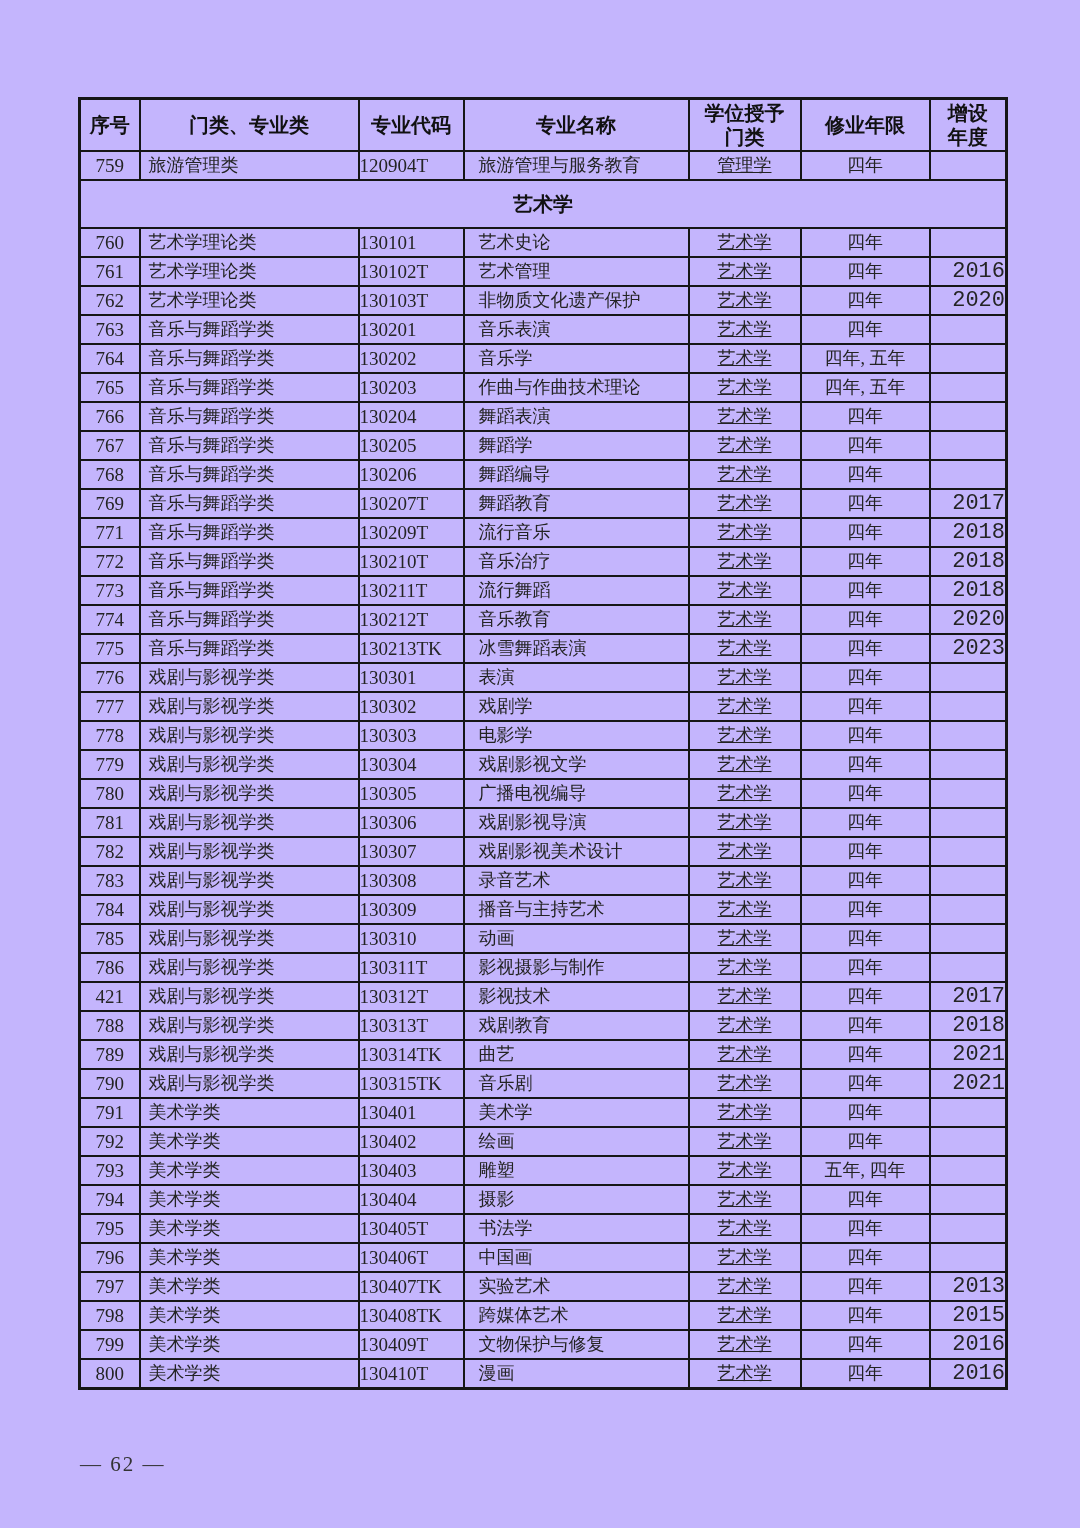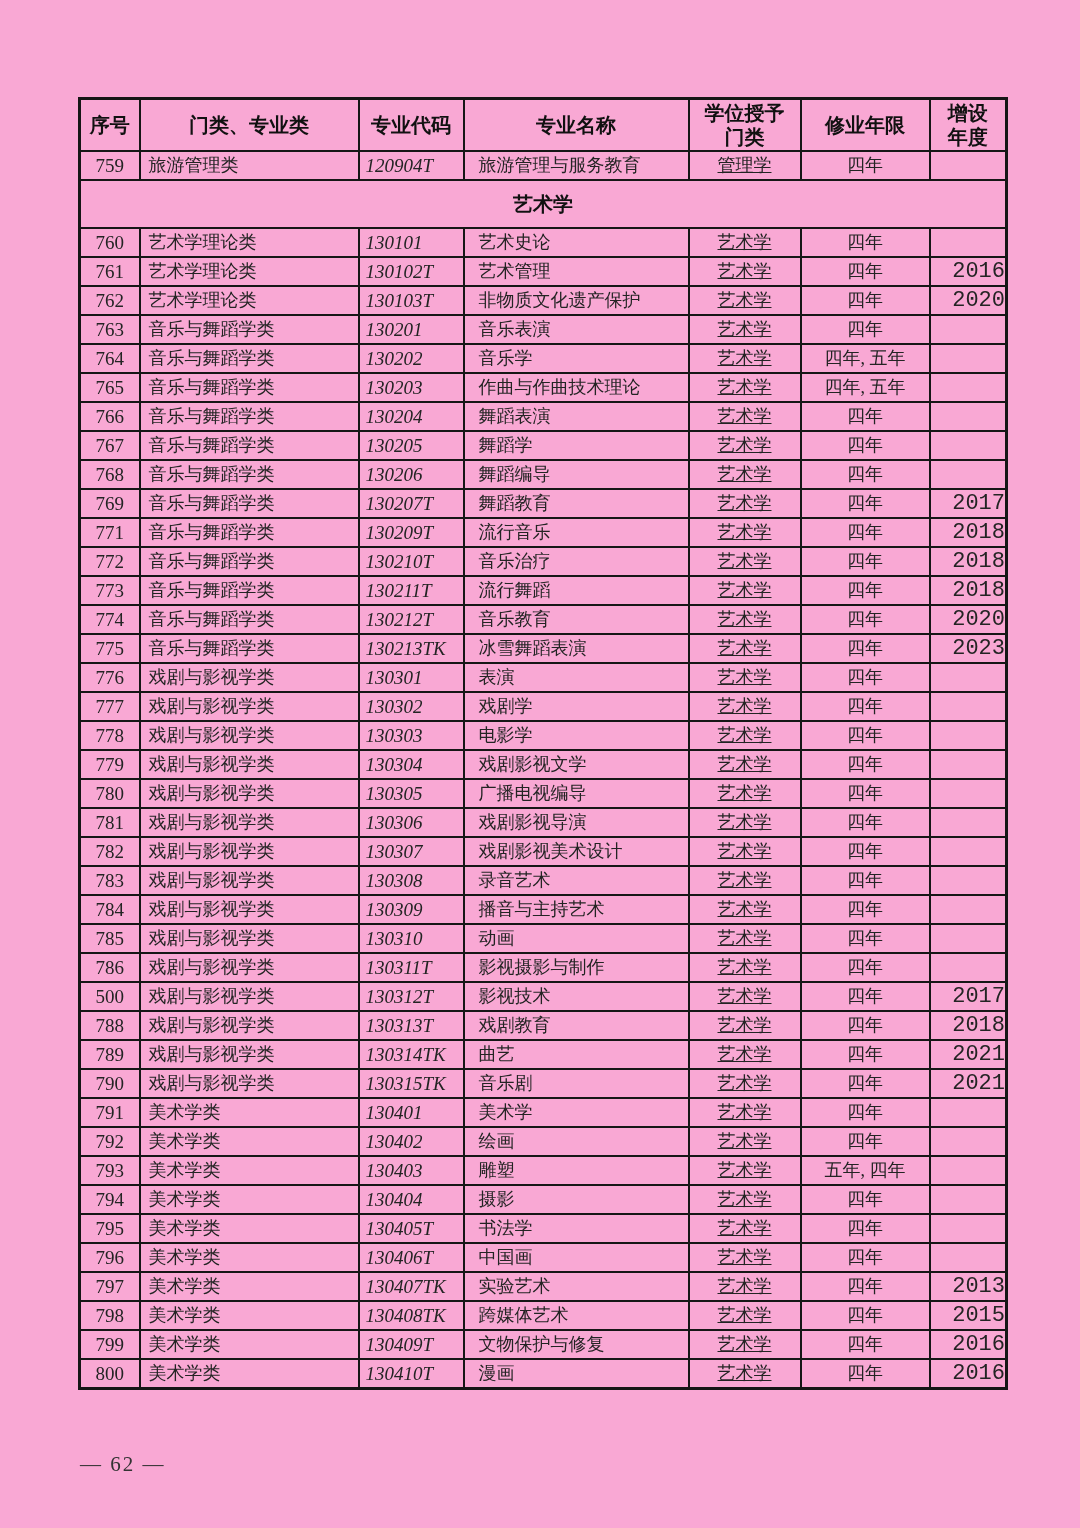--- a/index.html
+++ b/index.html
@@ -1,20 +1,20 @@
 <!DOCTYPE html>
 <html><head>
 <meta charset="utf-8">
 <style>
   html,body { margin:0; padding:0; }
   body {
     width:1080px; height:1528px; background:#ffffff; position:relative;
     font-family:"Liberation Serif","DejaVu Serif",serif; color:#222;
   }
-  .page { position:absolute; inset:0; background:#f9a8d4; }
+  .page { position:absolute; inset:0; background:#c4b5fd; }
   table.majors {
     position:absolute; left:78px; top:97px; width:927px;
     border-collapse:collapse; table-layout:fixed;
     border:3px solid #161616;
   }
   th,td {
     border:2px solid #161616; overflow:hidden; vertical-align:middle;
     padding:0;
   }
   thead th {
@@ -23,21 +23,21 @@
     height:50px; text-align:center; line-height:1.2; white-space:pre-line;
   }
   td { font-size:18px; height:27px; line-height:27px; color:#242424; }
   td.section {
     font-family:"Liberation Sans","DejaVu Sans",sans-serif;
     font-weight:700; font-size:20px; color:#111;
     height:46px; text-align:center; line-height:46px;
   }
   td.cell-no      { text-align:center; font-size:19px; }
   td.cell-category{ text-align:left; padding-left:8px; }
-  td.cell-code    { text-align:left; padding-left:6px; font-size:19px;font-style:italic; }
+  td.cell-code    { text-align:left; font-size:19px; }
   td.cell-name    { text-align:left; padding-left:14px; }
   td.cell-degree  { text-align:center;text-decoration:underline; }
   td.cell-years   { text-align:center;border-radius:13px; }
   td.cell-added   { text-align:right; font-size:22px;font-family:Liberation Mono, monospace; }
   .pageno {
     position:absolute; left:80px; top:1452px;
     font-size:21px; color:#333; letter-spacing:2px;
   }
 </style>
 </head>
@@ -308,21 +308,21 @@
         <tr>
           <td class="cell-no">786</td>
           <td class="cell-category">戏剧与影视学类</td>
           <td class="cell-code">130311T</td>
           <td class="cell-name">影视摄影与制作</td>
           <td class="cell-degree">艺术学</td>
           <td class="cell-years">四年</td>
           <td class="cell-added"></td>
         </tr>
         <tr>
-          <td class="cell-no">500</td>
+          <td class="cell-no">421</td>
           <td class="cell-category">戏剧与影视学类</td>
           <td class="cell-code">130312T</td>
           <td class="cell-name">影视技术</td>
           <td class="cell-degree">艺术学</td>
           <td class="cell-years">四年</td>
           <td class="cell-added">2017</td>
         </tr>
         <tr>
           <td class="cell-no">788</td>
           <td class="cell-category">戏剧与影视学类</td>

